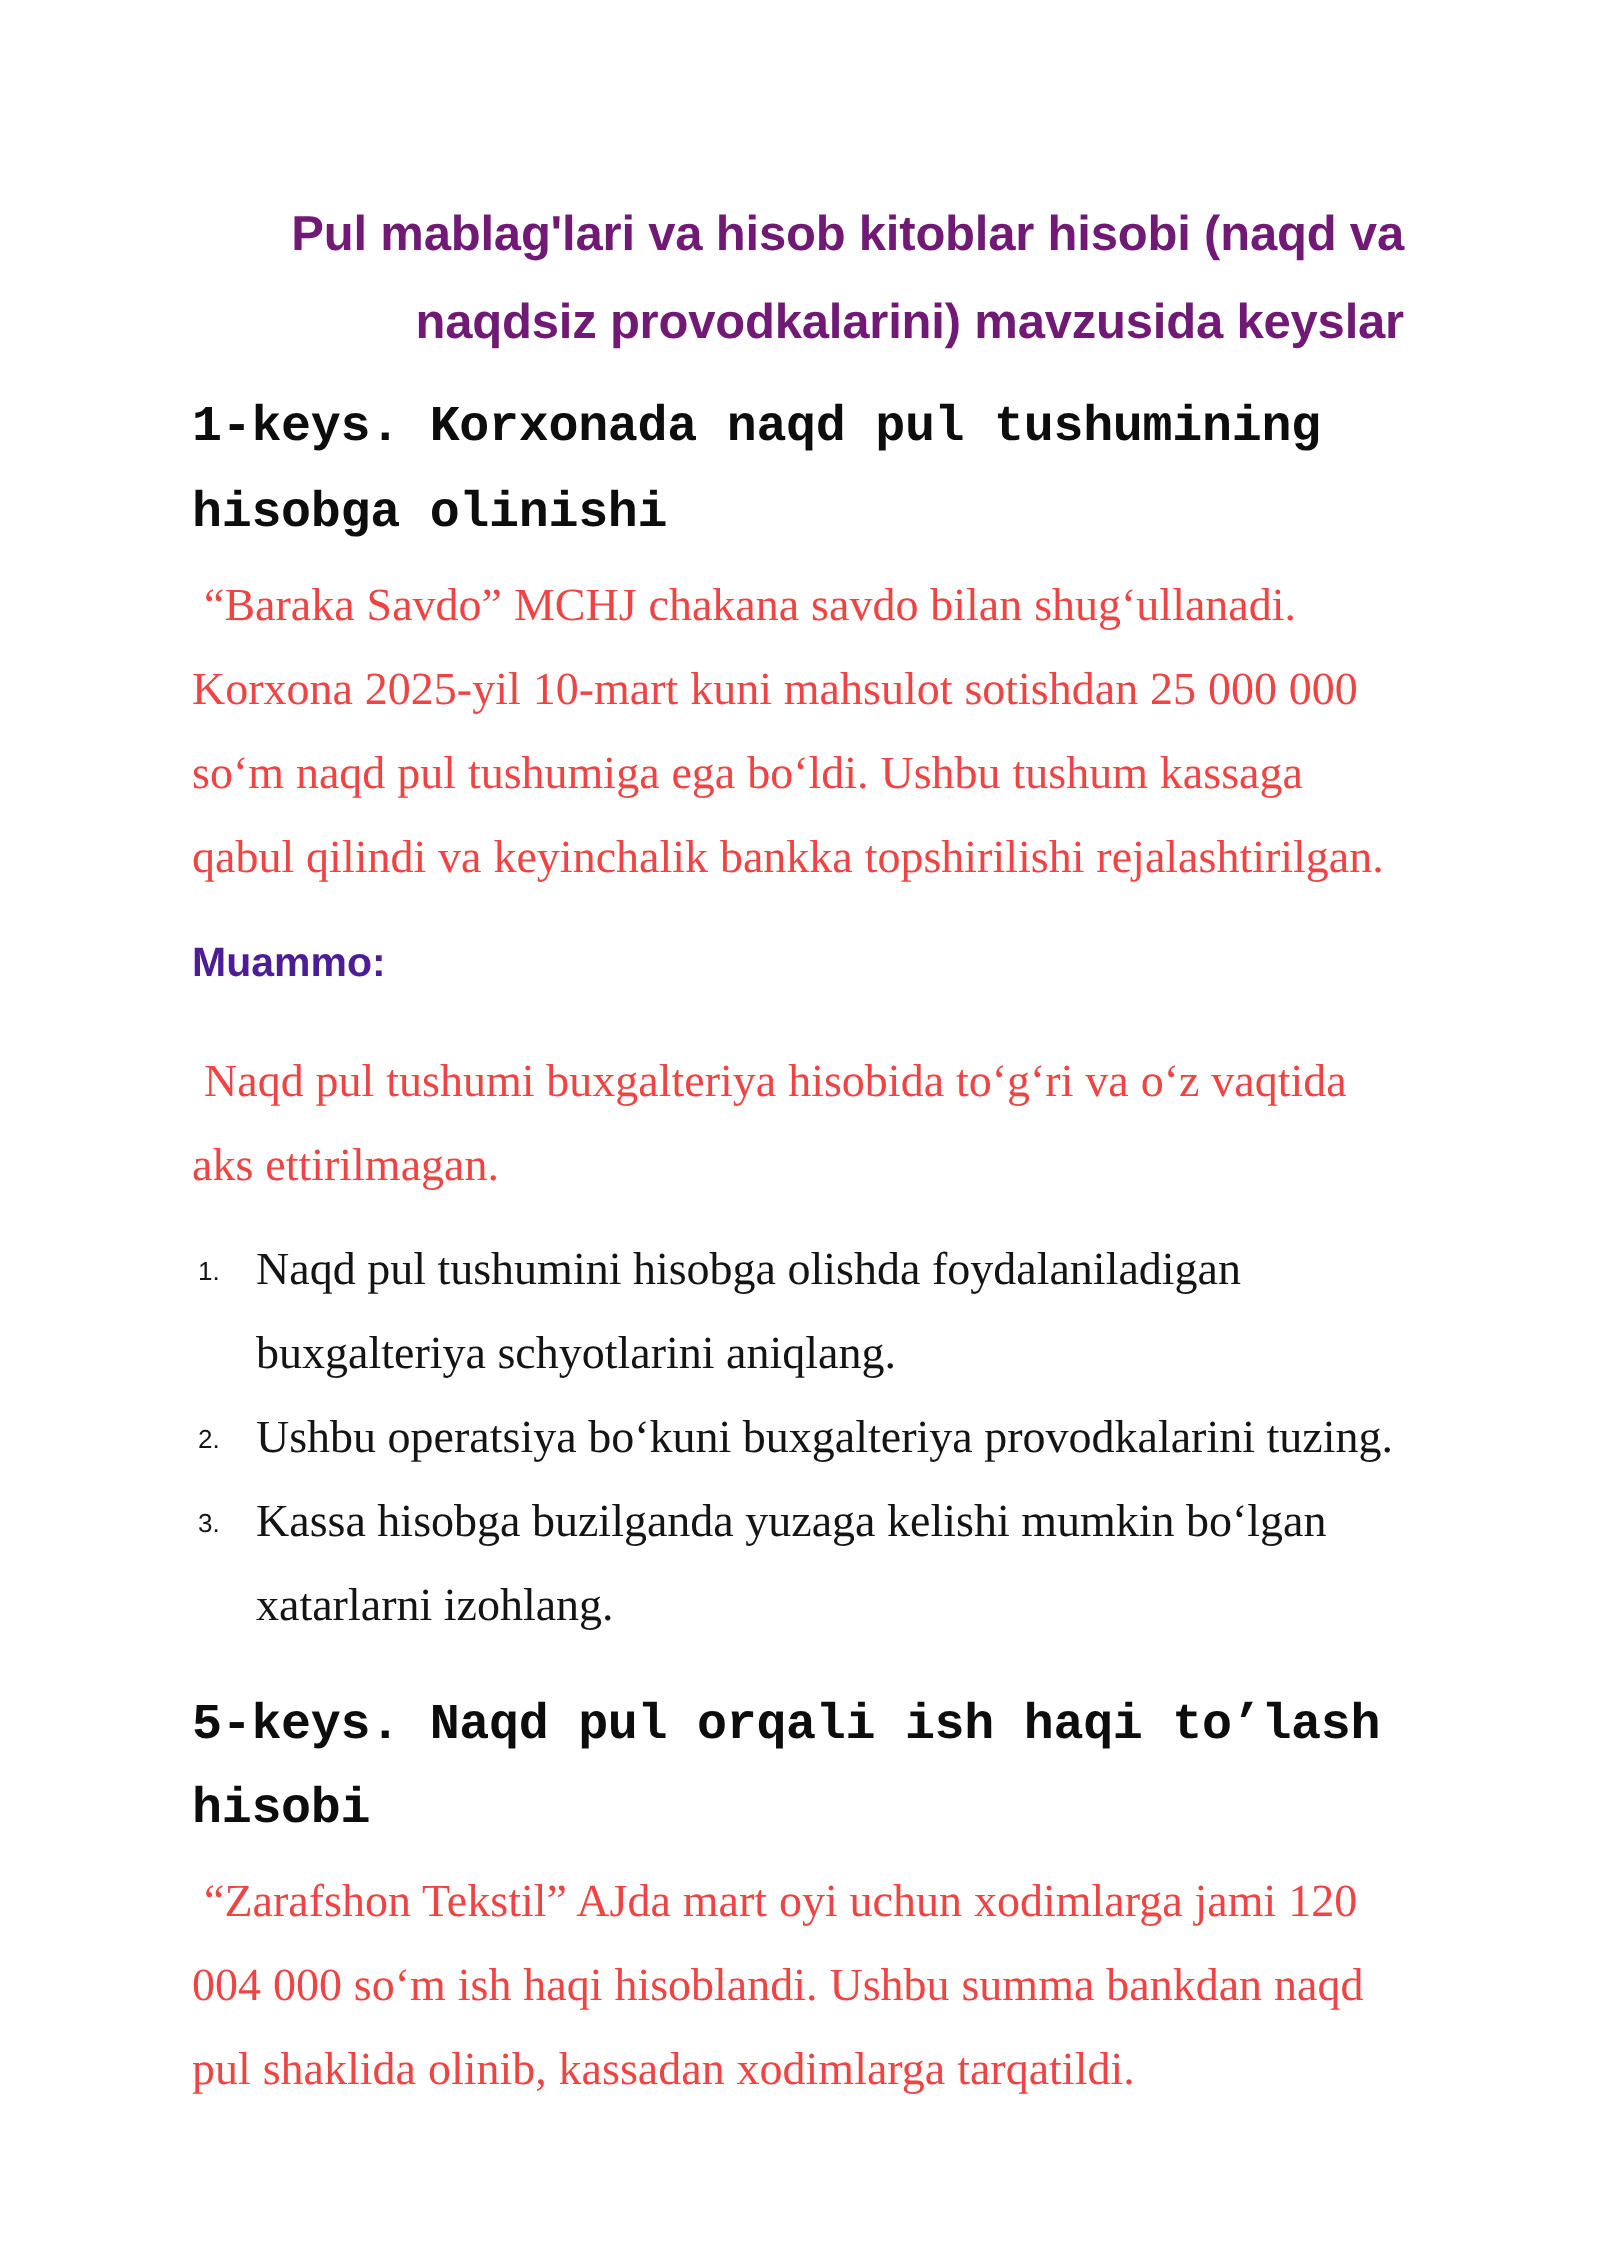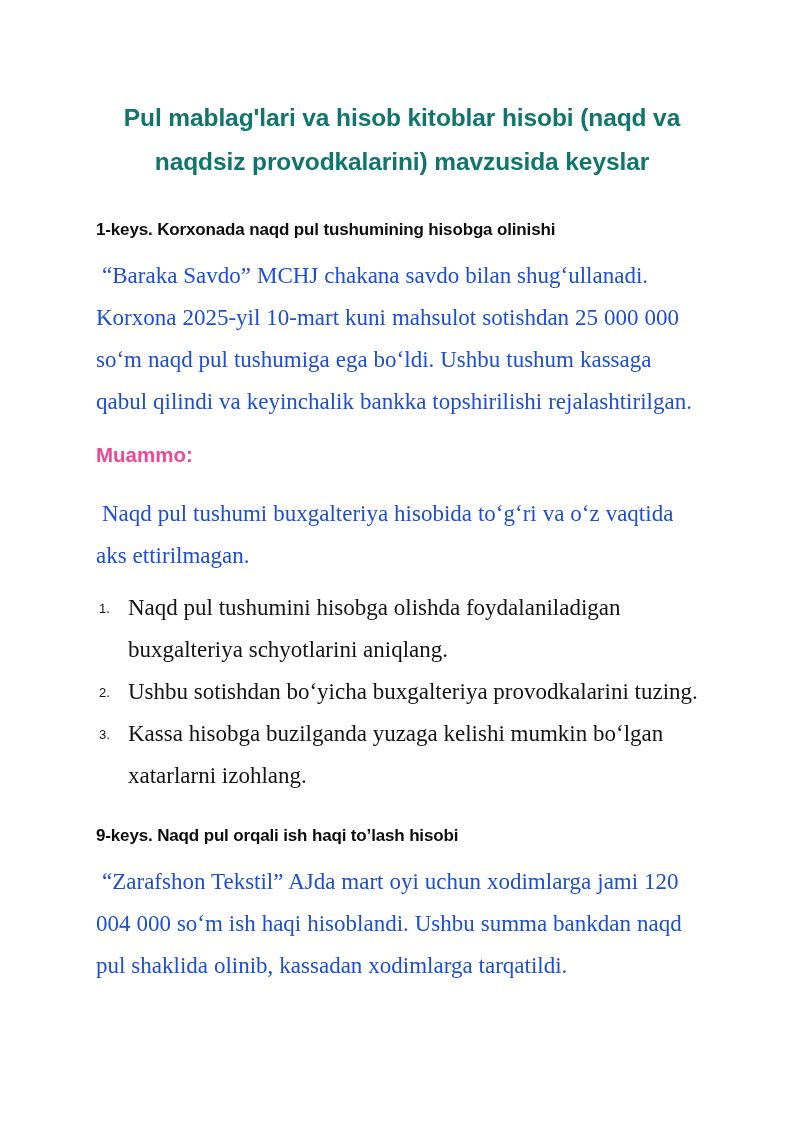--- a/index.html
+++ b/index.html
@@ -31,61 +31,61 @@
     top: 96px;
     width: 612px;
   }
 
   
   .doc-title {
     font-family: "Liberation Sans", sans-serif;
     font-weight: 700;
     font-size: 24.5px;
     line-height: 44px;
-    text-align: center;
+    text-align: right;
     letter-spacing: -0.1px;
     margin: 0;
     padding: 0 6px;
-    color: #0f766e;
+    color: #701a75;
   }
 
   
   .case-heading {
-    font-family: Liberation Sans, sans-serif;
+    font-family: Liberation Mono, monospace;
     font-weight: 700;
-    font-size: 17px;
+    font-size: 25px;
     line-height: 43px;
     text-align: left;
     letter-spacing: -0.15px;
-    margin: 24px 0 0 0;
+    margin: 8px 0 0 0;
     color: #0d0d0d;
   }
   .case-heading.second {
     margin-top: 18px;
     line-height: 42px;
   }
 
   
   .sub-heading {
     font-family: "Liberation Sans", sans-serif;
     font-weight: 700;
     font-size: 20.5px;
     line-height: 40px;
     margin: 12px 0 0 0;
-    color: #ec4899;
+    color: #4c1d95;
   }
 
   
   .body-text {
     font-family: "Liberation Serif", "DejaVu Serif", serif;
     font-size: 23px;
     line-height: 42px;
     text-align: left;
     margin: 4px 0 0 0;
-    color: #1d4ed8;
+    color: #ef4444;
     word-spacing: 0.2px;
   }
   .body-text.lead {
     text-indent: 6px;
   }
   .body-text.tight {
     margin-top: 18px;
   }
 
   
@@ -138,26 +138,26 @@
 
     <p class="body-text lead tight">Naqd pul tushumi buxgalteriya hisobida to‘g‘ri va o‘z vaqtida aks ettirilmagan.</p>
 
     <ol class="task-list">
       <li>
         <span class="marker">1.</span>
         <span class="item-text">Naqd pul tushumini hisobga olishda foydalaniladigan buxgalteriya schyotlarini aniqlang.</span>
       </li>
       <li>
         <span class="marker">2.</span>
-        <span class="item-text">Ushbu sotishdan bo‘yicha buxgalteriya provodkalarini tuzing.</span>
+        <span class="item-text">Ushbu operatsiya bo‘kuni buxgalteriya provodkalarini tuzing.</span>
       </li>
       <li>
         <span class="marker">3.</span>
         <span class="item-text">Kassa hisobga buzilganda yuzaga kelishi mumkin bo‘lgan xatarlarni izohlang.</span>
       </li>
     </ol>
 
-    <h2 class="case-heading second">9-keys. Naqd pul orqali ish haqi to’lash hisobi</h2>
+    <h2 class="case-heading second">5-keys. Naqd pul orqali ish haqi to’lash hisobi</h2>
 
     <p class="body-text lead">“Zarafshon Tekstil” AJda mart oyi uchun xodimlarga jami 120 004 000 so‘m ish haqi hisoblandi. Ushbu summa bankdan naqd pul shaklida olinib, kassadan xodimlarga tarqatildi.</p>
 
   </div>
 </div>
 
 </body></html>

